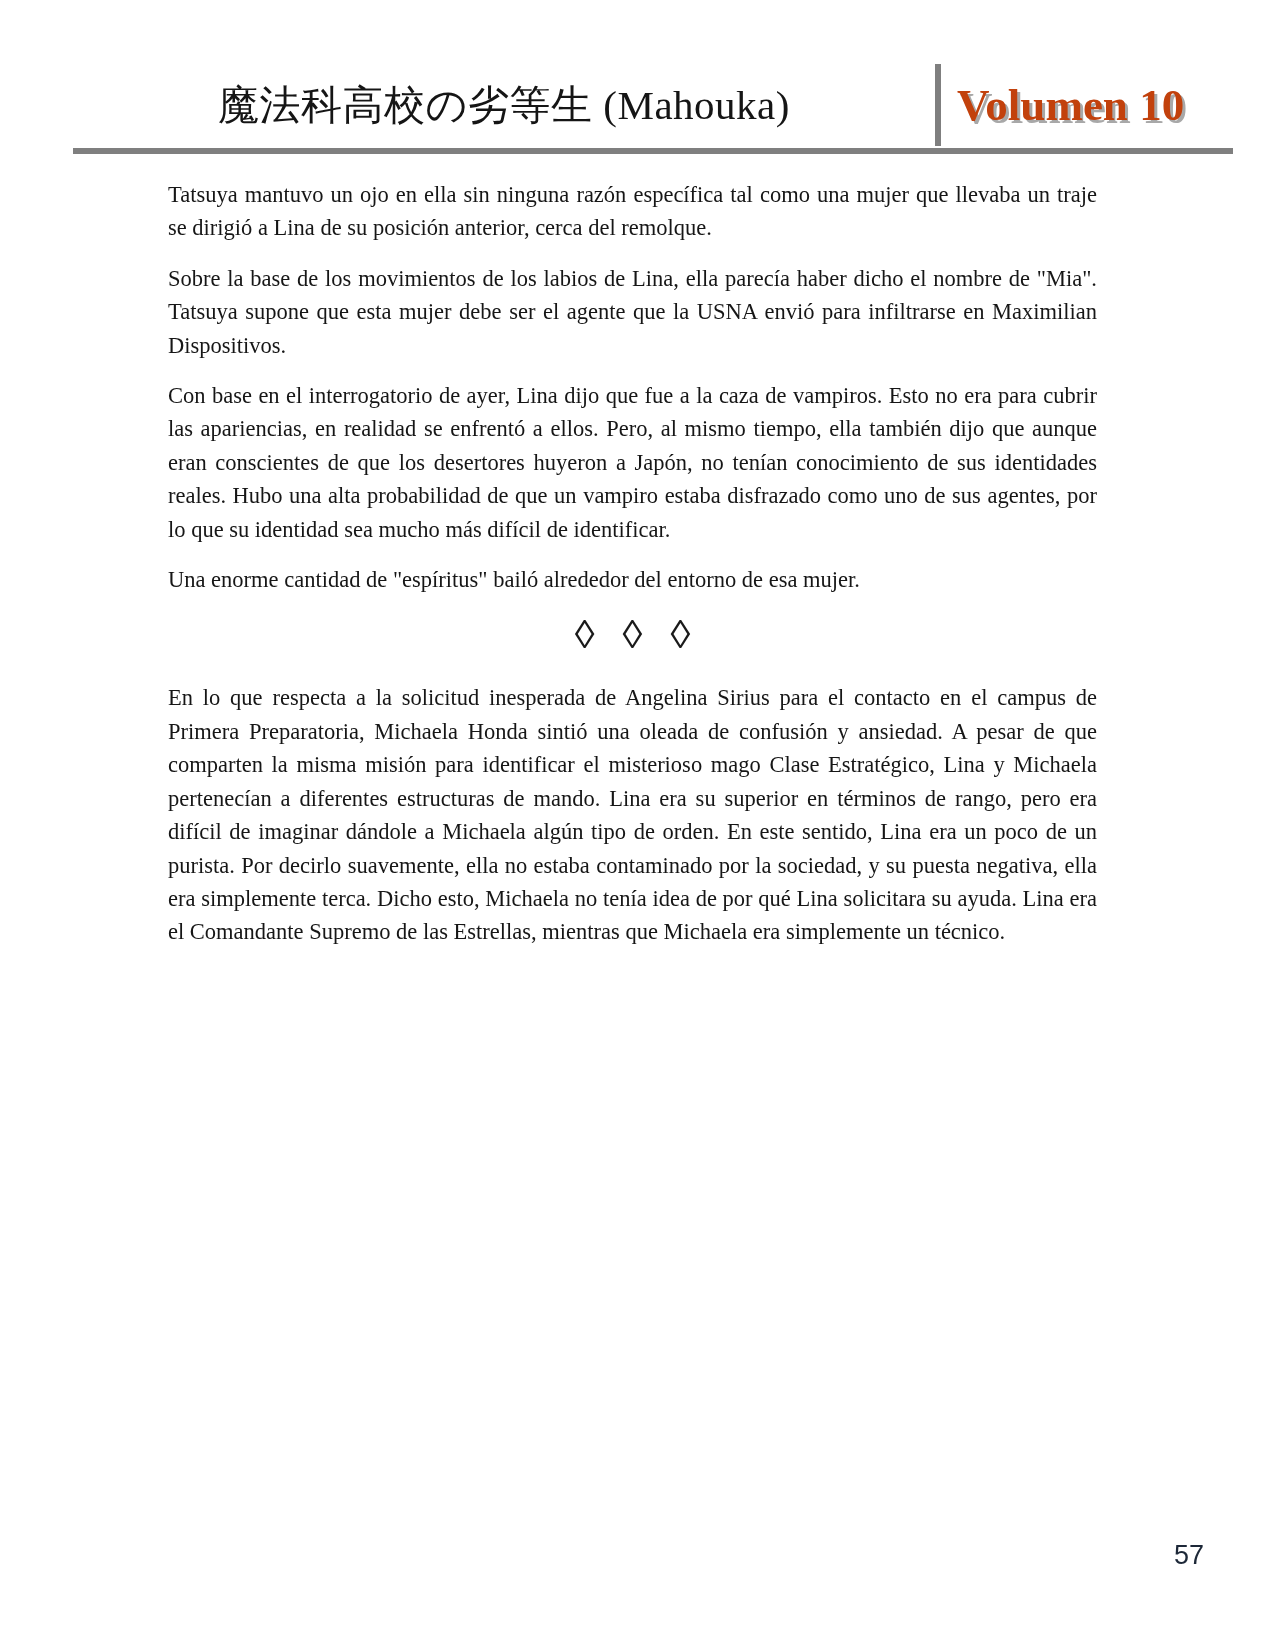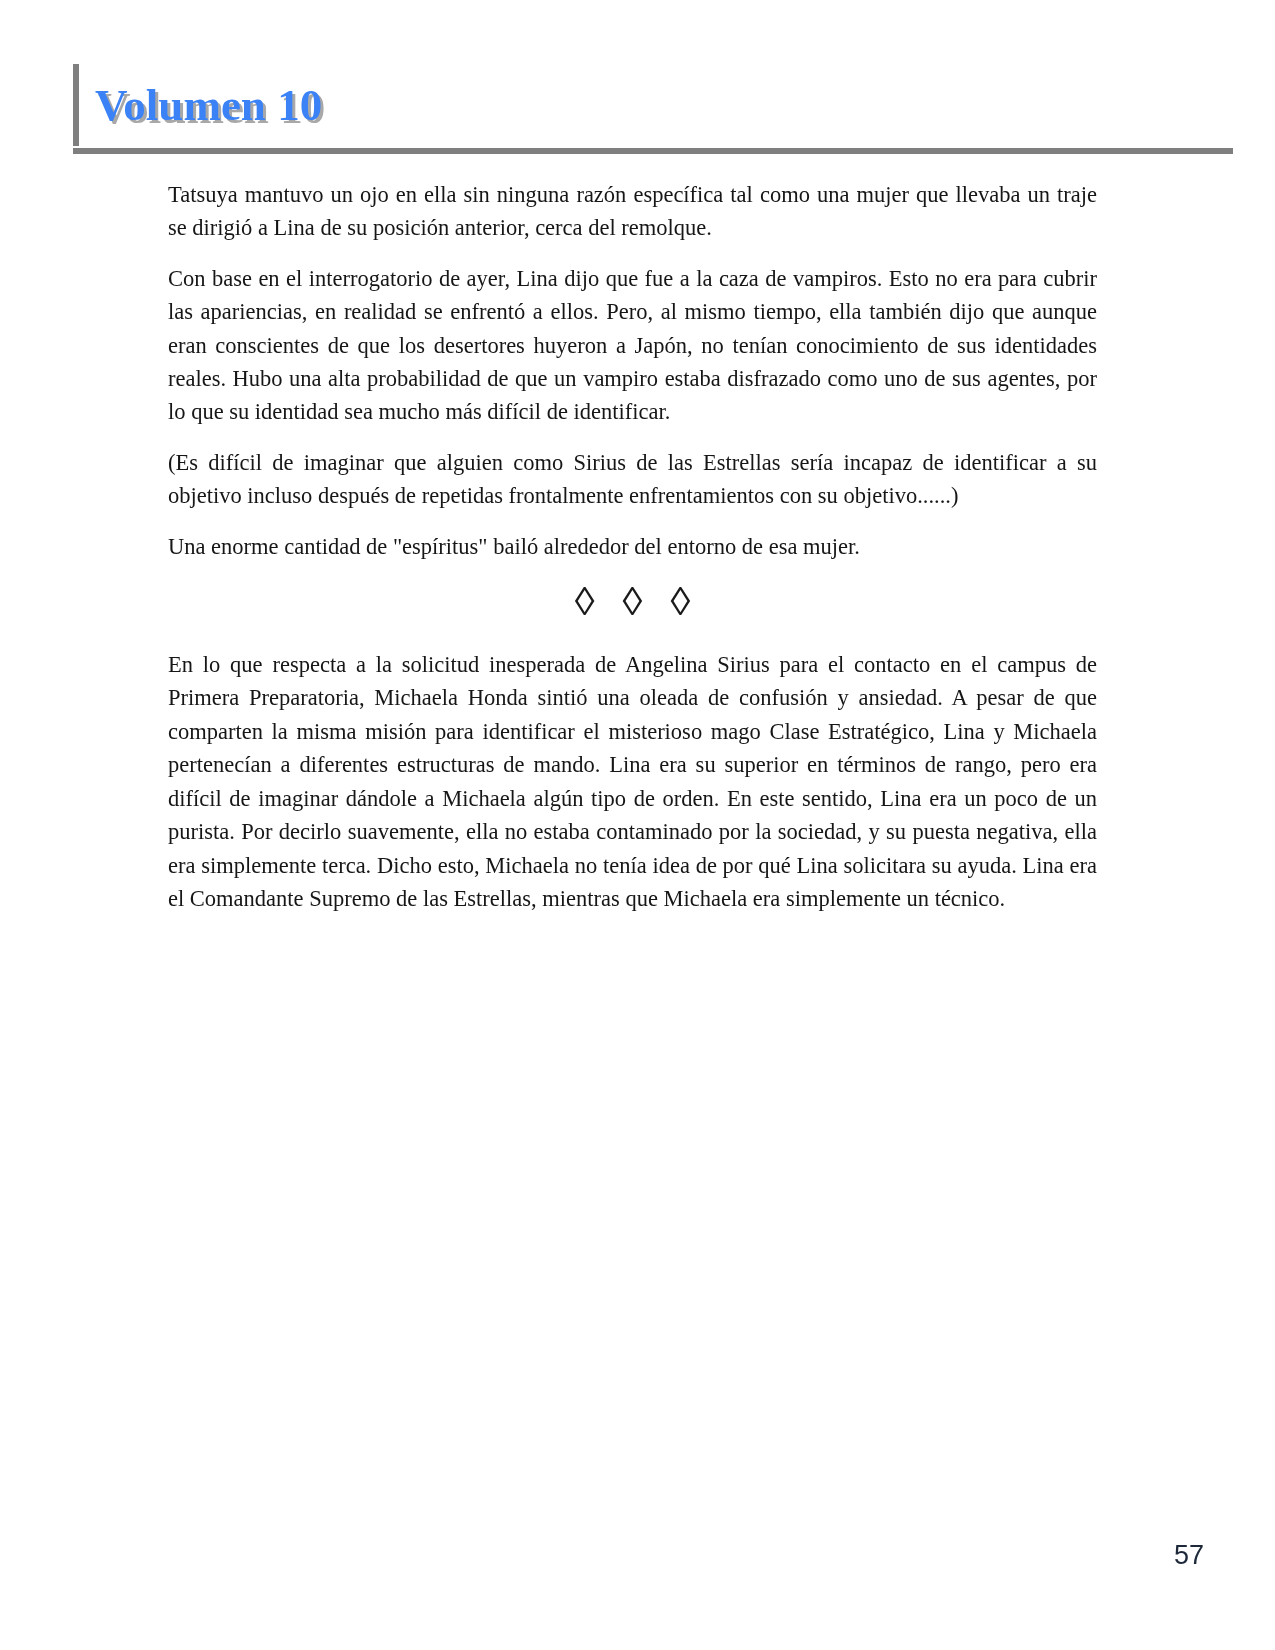--- a/index.html
+++ b/index.html
@@ -39,21 +39,21 @@
   .header-right {
     width: 292px;
     flex: none;
     display: flex;
     align-items: center;
     padding-left: 16px;
   }
   .volume-label {
     font-size: 45px;
     font-weight: bold;
-    color: #3b82f6;
+    color: #c2410c;
     text-shadow: 3px 3px 0 #a8a8a8;
     white-space: nowrap;
   }
   .header-rule {
     height: 6px;
     background: #7f7f7f;
     margin: 2px 42px 0 73px;
   }
 
   
@@ -84,31 +84,32 @@
     font-size: 27px;
     color: #1d2838;
   }
 </style>
 </head>
 <body>
 
 <div>
 
   <div class="header-row">
+    <div class="header-left">魔法科高校の劣等生 (Mahouka)</div>
     <div class="header-vbar"></div>
     <div class="header-right">
       <span class="volume-label">Volumen 10</span>
     </div>
   </div>
   <div class="header-rule"></div>
 
   <main class="body-text">
     <p>Tatsuya mantuvo un ojo en ella sin ninguna razón específica tal como una mujer que llevaba un traje se dirigió a Lina de su posición anterior, cerca del remolque.</p>
+    <p>Sobre la base de los movimientos de los labios de Lina, ella parecía haber dicho el nombre de "Mia". Tatsuya supone que esta mujer debe ser el agente que la USNA envió para infiltrarse en Maximilian Dispositivos.</p>
     <p>Con base en el interrogatorio de ayer, Lina dijo que fue a la caza de vampiros. Esto no era para cubrir las apariencias, en realidad se enfrentó a ellos. Pero, al mismo tiempo, ella también dijo que aunque eran conscientes de que los desertores huyeron a Japón, no tenían conocimiento de sus identidades reales. Hubo una alta probabilidad de que un vampiro estaba disfrazado como uno de sus agentes, por lo que su identidad sea mucho más difícil de identificar.</p>
-    <p>(Es difícil de imaginar que alguien como Sirius de las Estrellas sería incapaz de identificar a su objetivo incluso después de repetidas frontalmente enfrentamientos con su objetivo......)</p>
     <p>Una enorme cantidad de "espíritus" bailó alrededor del entorno de esa mujer.</p>
     <div class="scene-divider">◊ ◊ ◊</div>
     <p>En lo que respecta a la solicitud inesperada de Angelina Sirius para el contacto en el campus de Primera Preparatoria, Michaela Honda sintió una oleada de confusión y ansiedad. A pesar de que comparten la misma misión para identificar el misterioso mago Clase Estratégico, Lina y Michaela pertenecían a diferentes estructuras de mando. Lina era su superior en términos de rango, pero era difícil de imaginar dándole a Michaela algún tipo de orden. En este sentido, Lina era un poco de un purista. Por decirlo suavemente, ella no estaba contaminado por la sociedad, y su puesta negativa, ella era simplemente terca. Dicho esto, Michaela no tenía idea de por qué Lina solicitara su ayuda. Lina era el Comandante Supremo de las Estrellas, mientras que Michaela era simplemente un técnico.</p>
   </main>
 
   <div class="page-number">57</div>
 
 </div>
 
 </body></html>

